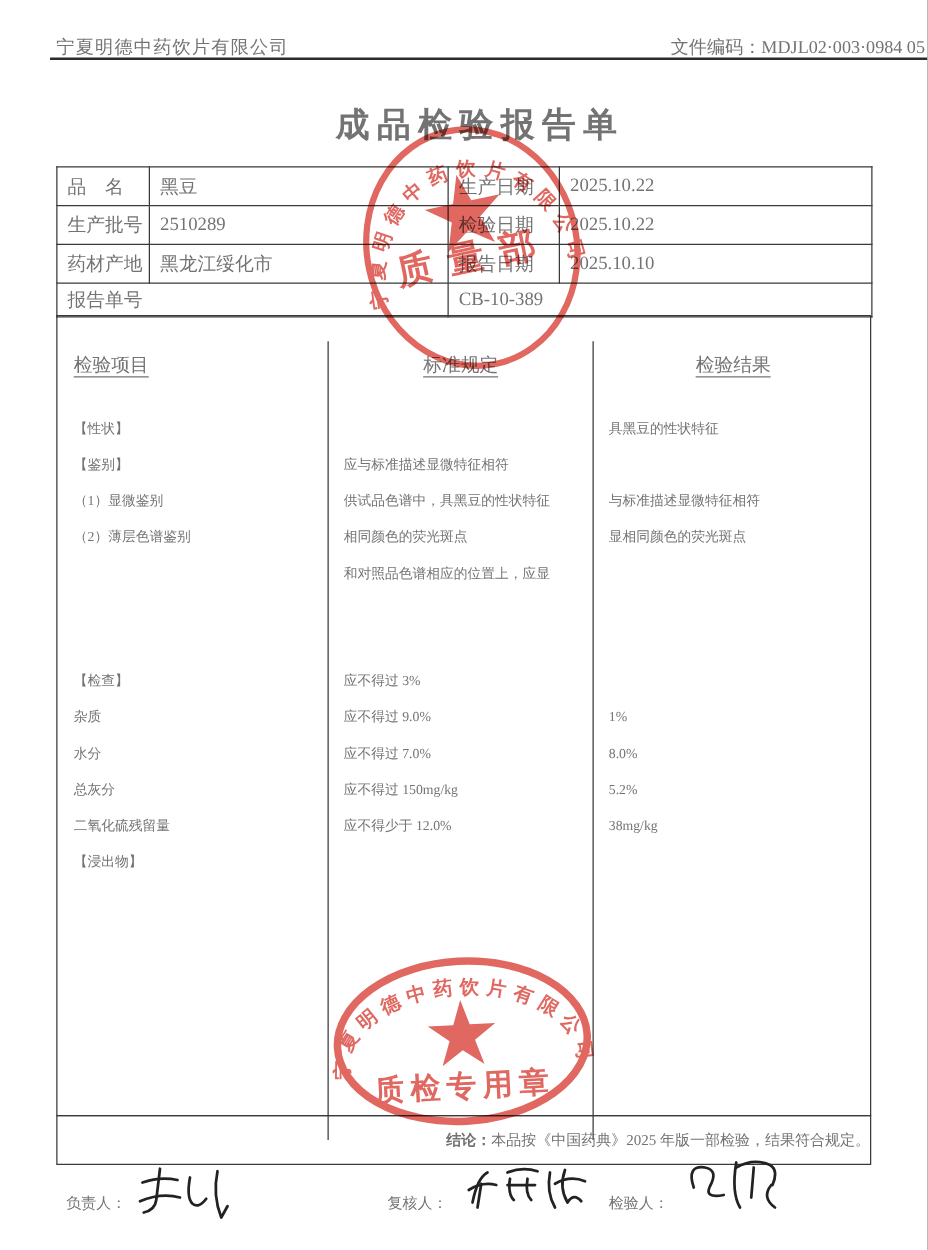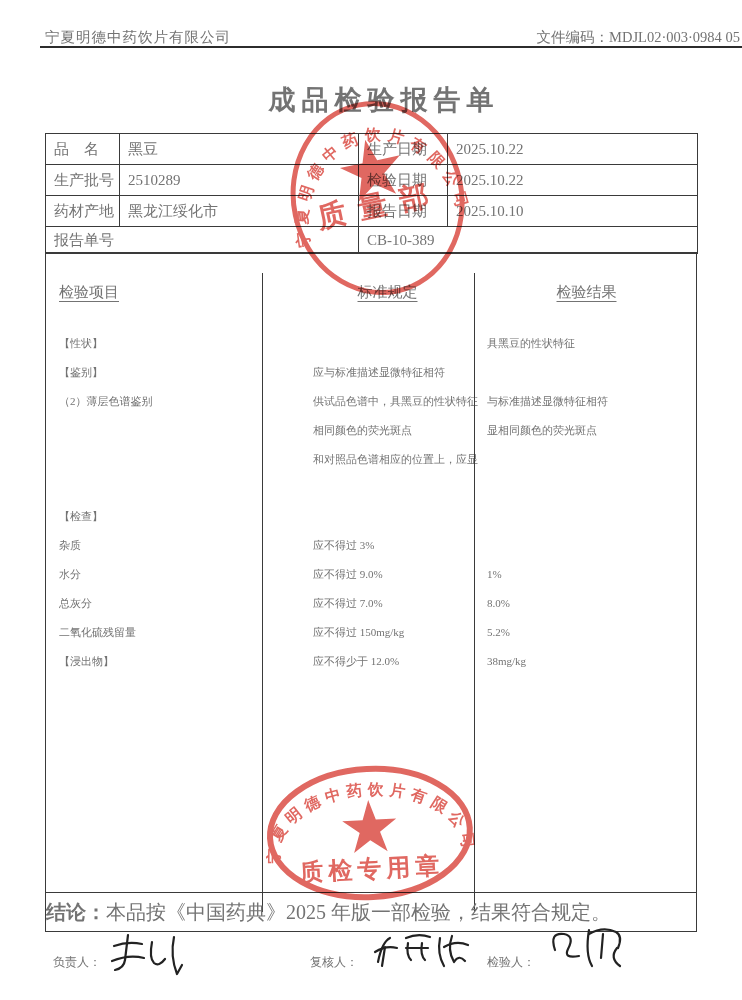--- a/index.html
+++ b/index.html
@@ -26,39 +26,39 @@
     white-space:nowrap;overflow:hidden;vertical-align:middle;
   }
   table.info .lab{white-space:pre;margin-top:15px;}
   
   .section{
     position:absolute;left:45px;top:252px;width:652px;height:641px;
     border:1px solid #3a3a3a;box-sizing:border-box;
   }
   .col{position:absolute;top:0;height:100%;box-sizing:border-box;margin-top:20px;}
   .col1{left:0;width:216px;}
-  .col2{left:216px;width:212px;border-left:1px solid #3a3a3a;padding-left:38px;}
+  .col2{left:216px;width:212px;border-left:1px solid #3a3a3a;}
   .col3{left:428px;width:224px;border-left:1px solid #3a3a3a;}
   .colhead{
     height:56px;box-sizing:border-box;padding-top:10px;font-size:15px;
   }
   .colhead span{text-decoration:underline;text-underline-offset:4px;}
   .col1 .colhead{padding-left:13px;}
   .col2 .colhead,.col3 .colhead{text-align:center;}
   .line{
     height:28.9px;line-height:28.9px;font-size:11px;white-space:nowrap;
   }
   .col1 .line{padding-left:13px;}
   .col2 .line{padding-left:12px;}
   .col3 .line{padding-left:12px;}
   
   .conclusion{
     position:absolute;left:45px;top:892px;width:652px;height:40px;
-    border:1px solid #3a3a3a;box-sizing:border-box;text-align:left;
-    line-height:38px;font-size:20px;white-space:nowrap;
+    border:1px solid #3a3a3a;box-sizing:border-box;text-align:right;
+    line-height:38px;font-size:12px;white-space:nowrap;
   }
   .conclusion b{font-weight:bold;}
   
   .sig-label{position:absolute;font-size:12px;top:954px;}
   .sig-svg{position:absolute;}
   .sig-svg path{stroke:#222;stroke-width:2.2;fill:none;stroke-linecap:round;stroke-linejoin:round;}
   
   .stamp{position:absolute;pointer-events:none;opacity:0.82;mix-blend-mode:multiply;z-index:5;}
   .stamp-top{left:288px;top:98px;transform:rotate(-12deg);}
   .stamp-bottom{left:265px;top:763px;transform:rotate(-3deg);}
@@ -105,20 +105,21 @@
       <td colspan="2">CB-10-389</td>
     </tr>
   </tbody>
     </table>
 
   <div class="section">
     <div class="col col1">
       <div class="colhead"><span>检验项目</span></div>
       <div class="line">【性状】</div>
       <div class="line">【鉴别】</div>
+      <div class="line">（1）显微鉴别</div>
       <div class="line">（2）薄层色谱鉴别</div>
       <div class="line"></div>
       <div class="line"></div>
       <div class="line"></div>
       <div class="line">【检查】</div>
       <div class="line">杂质</div>
       <div class="line">水分</div>
       <div class="line">总灰分</div>
       <div class="line">二氧化硫残留量</div>
       <div class="line">【浸出物】</div>

